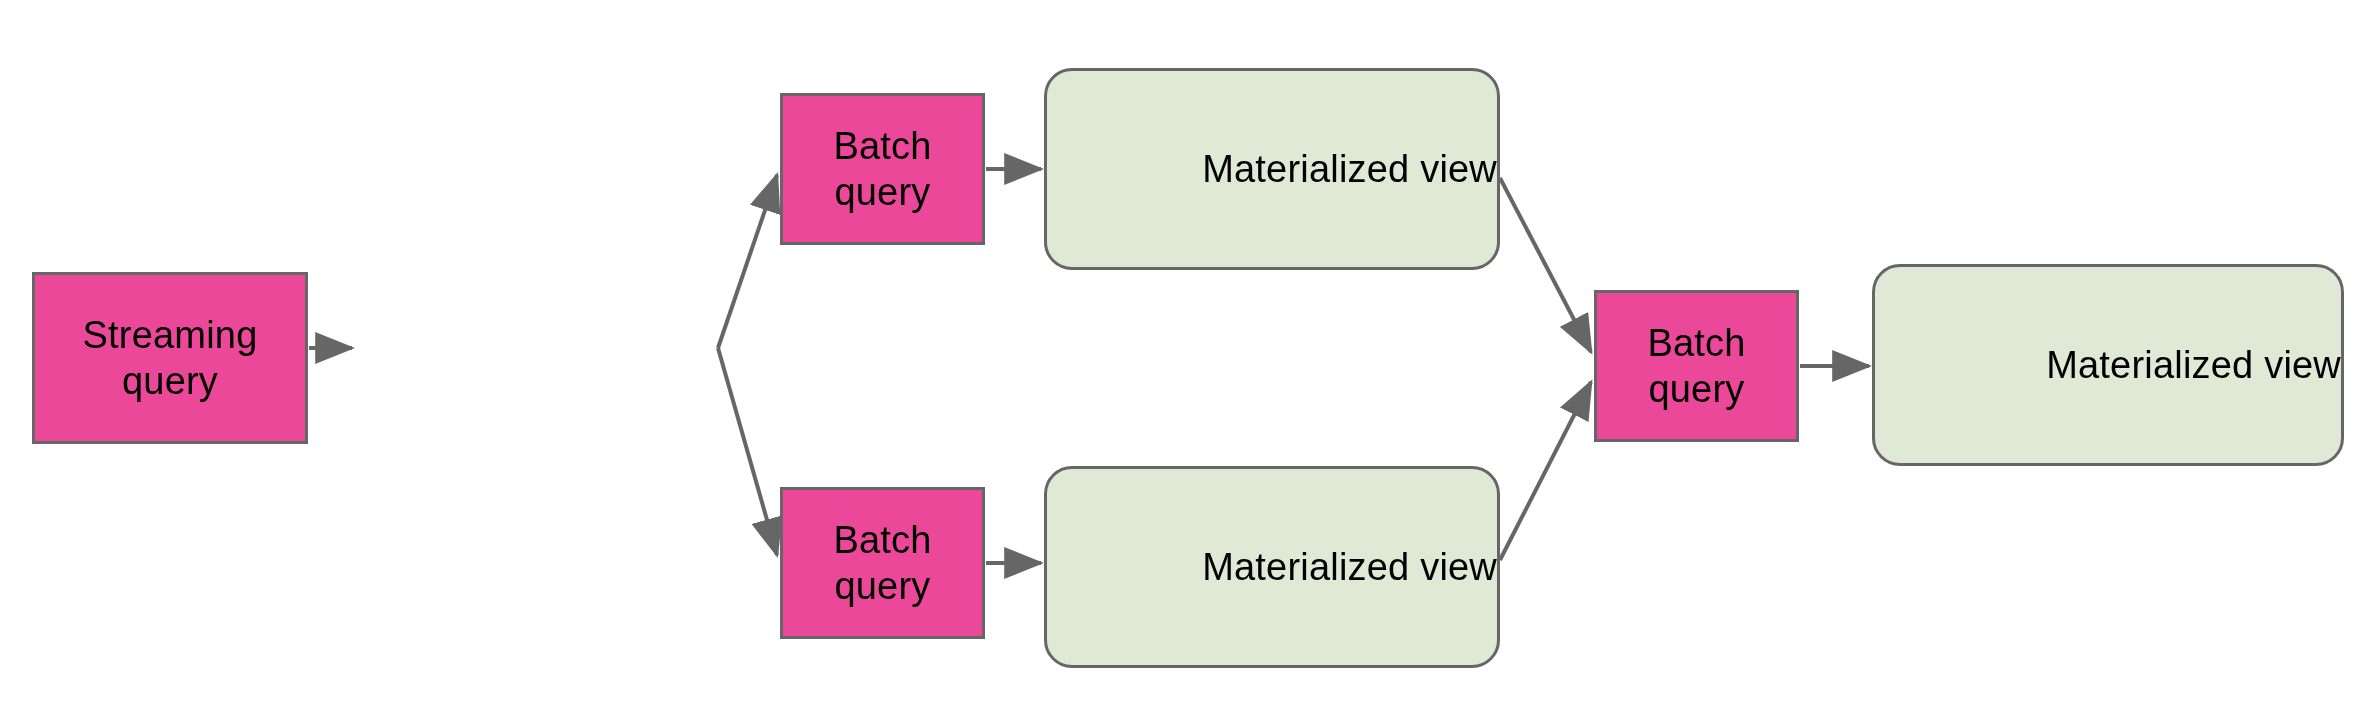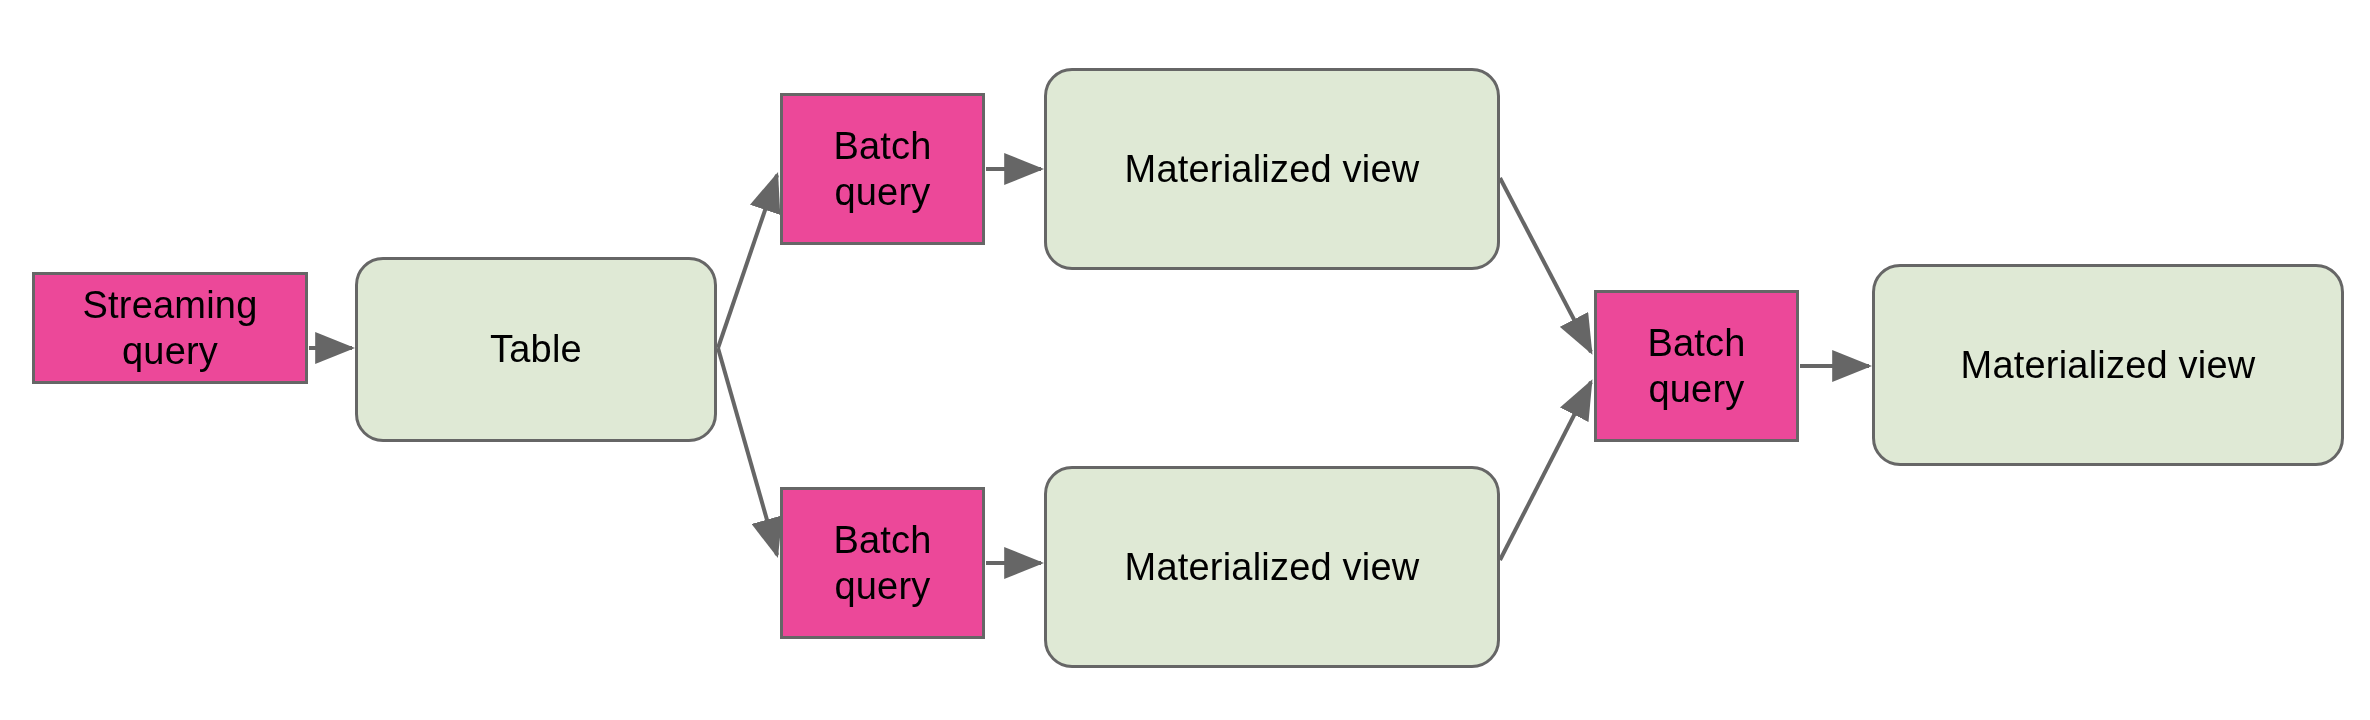--- a/index.html
+++ b/index.html
@@ -38,20 +38,21 @@
     border: 3px solid #666666;
     white-space: pre-line;
   }
   .node-query {
     background: #ec4899;
     border-radius: 0px;
   }
   .node-data {
     background: #dfe9d5;
     border-radius: 28px;
+    justify-content: flex-end;
   }
 </style>
 </head>
 <body>
 
 <div id="canvas">
 
   <svg class="edge-layer" viewBox="0 0 2370 720" xmlns="http://www.w3.org/2000/svg">
     <defs>
       <marker id="arrowhead" markerWidth="10" markerHeight="8" refX="9.2" refY="4" orient="auto" markerUnits="strokeWidth">
@@ -69,28 +70,25 @@
 
     <line x1="986" y1="563" x2="1041" y2="563" stroke="#666666" stroke-width="4" marker-end="url(#arrowhead)"></line>
 
     <line x1="1500" y1="178" x2="1591" y2="352" stroke="#666666" stroke-width="4" marker-end="url(#arrowhead)"></line>
 
     <line x1="1500" y1="560" x2="1591" y2="382" stroke="#666666" stroke-width="4" marker-end="url(#arrowhead)"></line>
 
     <line x1="1800" y1="366" x2="1869" y2="366" stroke="#666666" stroke-width="4" marker-end="url(#arrowhead)"></line>
   </svg>
 
-  <div class="node node-query" style="left:32px; top:272px; width:276px; height:112px;justify-content:center;">
+  <div class="node node-query" style="left:32px; top:272px; width:276px; height:172px;justify-content:center;">
     <span>Streaming
 query</span>
   </div>
 
-  <div class="node node-data" style="left:355px; top:257px; width:362px; height:185px;">
-    <span>Table</span>
-  </div>
 
   <div class="node node-query" style="left:780px; top:93px; width:205px; height:152px;">
     <span>Batch
 query</span>
   </div>
 
   <div class="node node-data" style="left:1044px; top:68px; width:456px; height:202px;">
     <span>Materialized view</span>
   </div>
 

